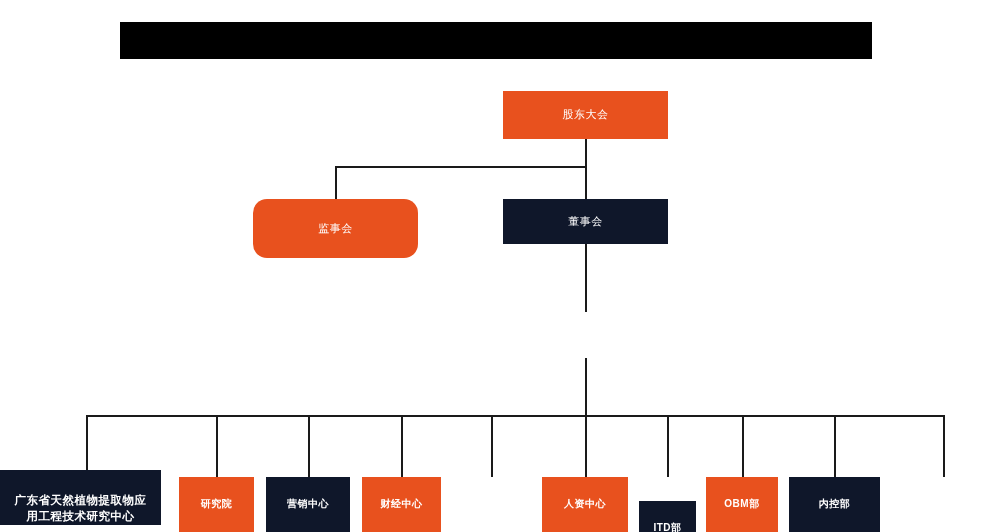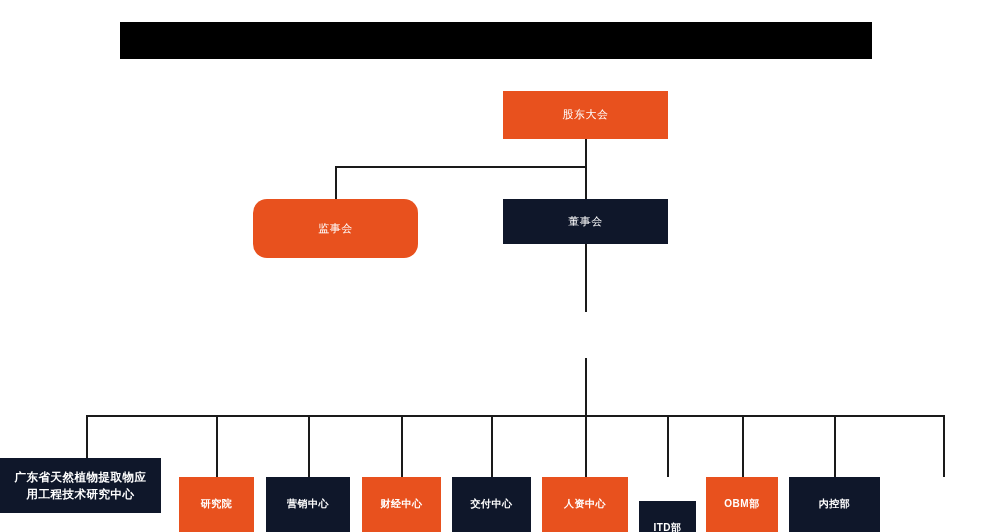--- a/index.html
+++ b/index.html
@@ -104,34 +104,33 @@
   <div class="line v" style="left:834px; top:415px; height:62px;"></div>
   <div class="line v" style="left:943px; top:415px; height:62px;"></div>
 
   <div class="node dark lvl-top" style="left:503px; top:91px;">股东大会</div>
 
   <div class="node dark lvl-top" style="left:253px; top:199px; width:165px; height:59px;border-radius:14px;">监事会</div>
 
   <div class="node light lvl-top" style="left:503px; top:199px; width:165px; height:45px;">董事会</div>
 
 
-  <div class="node light lvl-leaf two-line" style="left:0px; top:458px; width:161px;">
+  <div class="node light lvl-leaf two-line" style="left:0px; top:470px; width:161px;align-items:flex-end;">
     <span style="display:block;">
       <span>广东省天然植物提取物应</span><br>
       <span>用工程技术研究中心</span>
     </span>
   </div>
 
   <div class="node dark lvl-leaf" style="left:179px; top:477px; width:75px;">研究院</div>
 
   <div class="node light lvl-leaf" style="left:266px; top:477px; width:84px;">营销中心</div>
 
   <div class="node dark lvl-leaf" style="left:362px; top:477px; width:79px;">财经中心</div>
 
-  <div class="node light lvl-leaf" style="left:452px; top:477px; width:79px;">交付中心</div>
 
   <div class="node dark lvl-leaf" style="left:542px; top:477px; width:86px;">人资中心</div>
 
   <div class="node light lvl-leaf" style="left:639px; top:501px; width:57px;">ITD部</div>
 
   <div class="node dark lvl-leaf" style="left:706px; top:477px; width:72px;">OBM部</div>
 
   <div class="node light lvl-leaf" style="left:789px; top:477px; width:91px;">内控部</div>
 
 

